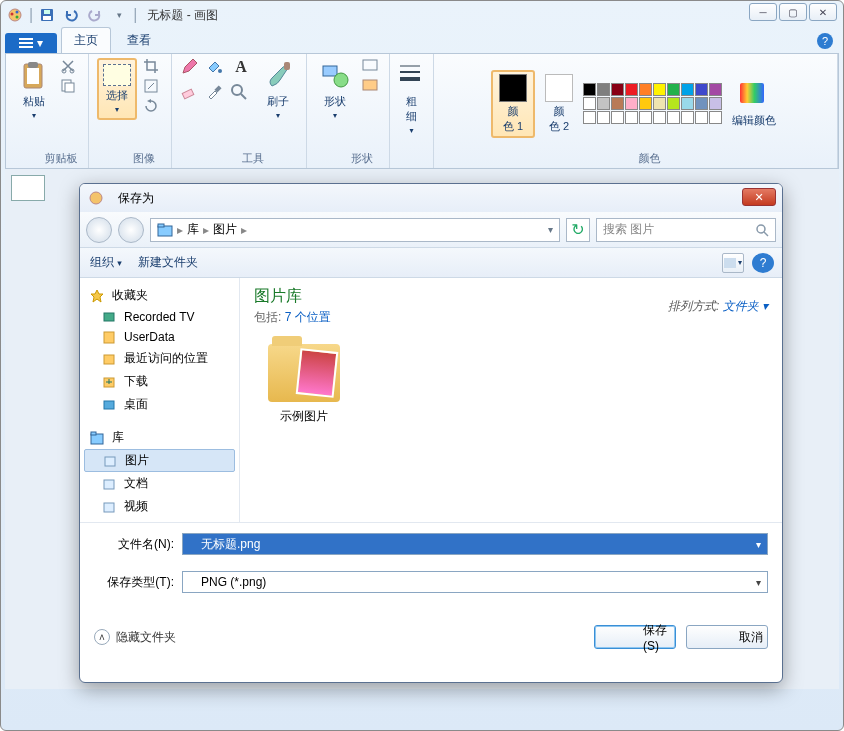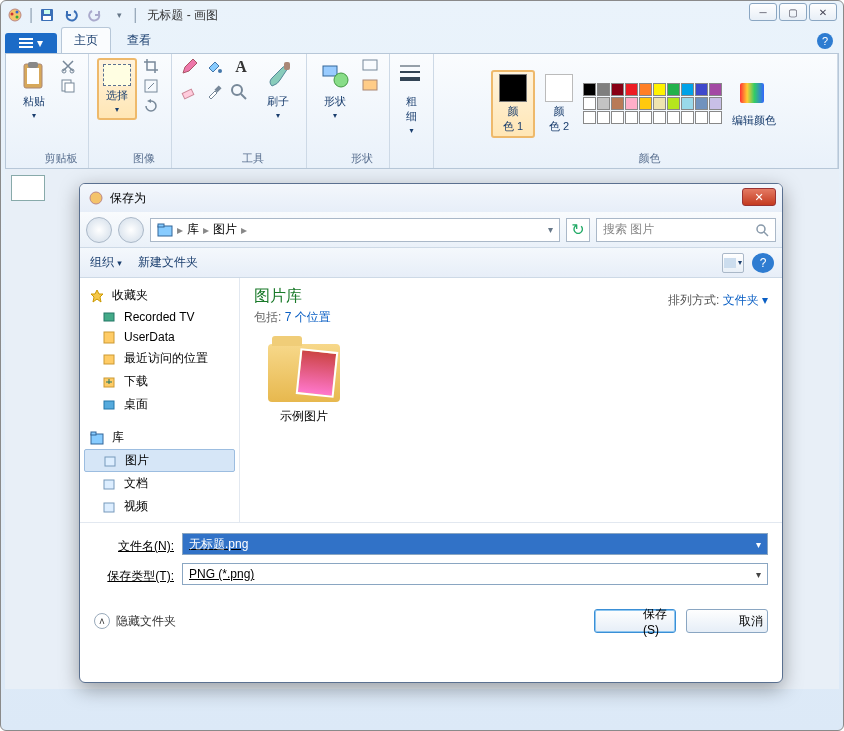--- a/index.html
+++ b/index.html
@@ -53,30 +53,30 @@
 .mini { width:22px; height:20px; border:1px solid #aab8c8; background:linear-gradient(#fff,#e8eff7); border-radius:2px; display:flex; align-items:center; justify-content:center;}
 .dlg-body { display:flex; height:244px; }
 .dlg-tree { width:160px; border-right:1px solid #e2e8f0; padding:6px 4px; font-size:12px; overflow:hidden;}
 .tree-item { display:flex; align-items:center; gap:6px; padding:3px 6px; white-space:nowrap; }
 .tree-item.sel { background:#d6e6f7; border:1px solid #9cbde0; border-radius:2px; padding:2px 5px;}
 .tree-ico { width:16px; height:14px; }
 .dlg-content { flex:1; padding:8px 14px; position:relative;}
 .lib-title { color:#1a7a2a; font-size:16px; }
 .lib-sub { font-size:12px; color:#666; margin-top:2px;}
 .lib-sub a { color:#0a5fc4; text-decoration:none;}
-.arrange { position:absolute; right:14px; top:14px; font-size:12px; color:#555;}
+.arrange { position:absolute; right:14px; top:20px; font-size:12px; color:#555;font-style:italic;}
 .arrange a { color:#0a5fc4; text-decoration:none;}
 .folder-item { margin-top:18px; width:100px; text-align:center; font-size:12px;}
 .folder-ico { width:72px; height:58px; margin:0 auto 6px; background:linear-gradient(#f7d88a,#e7b84e); border-radius:4px; position:relative; }
 .folder-ico::before { content:""; position:absolute; top:-8px; left:4px; width:30px; height:10px; background:#f0cd78; border-radius:3px 3px 0 0;}
 .folder-thumb { position:absolute; right:4px; top:6px; width:38px; height:46px; background:linear-gradient(#c44,#f7c); border:2px solid #fff; transform:rotate(6deg); }
 .dlg-fields { border-top:1px solid #e2e8f0; padding:10px 14px 6px 14px; font-size:12px;}
-.field-row { display:flex; align-items:flex-end; margin-bottom:8px;text-decoration:underline; }
+.field-row { display:flex; align-items:center; margin-bottom:16px; }
 .field-label { width:88px; text-align:right; padding-right:8px; }
-.combo { flex:1; height:22px; border:1px solid #8aa6c2; background:#fff; display:flex; align-items:center; padding:0 6px; position:relative;}
+.combo { flex:1; height:22px; border:1px solid #8aa6c2; background:#fff; display:flex; align-items:center; padding:0 18px; position:relative;}
 .combo.sel-text { background:#3172c7; color:#fff; }
 .combo .caret { position:absolute; right:6px; color:#444; font-size:10px;}
 .dlg-footer { display:flex; align-items:center; padding:10px 14px; font-size:12px; }
 .hide-folders { display:flex; align-items:center; gap:6px; color:#333;}
 .circ { width:16px; height:16px; border:1px solid #9ab; border-radius:50%; display:flex; align-items:center; justify-content:center; font-size:10px;}
 .dlg-btns { margin-left:auto; display:flex; gap:10px;}
 .btn { width:82px; height:24px; border:1px solid #8aa6c2; background:linear-gradient(#fefefe,#e6eef7); border-radius:3px; font-size:12px; display:flex; align-items:center; justify-content:center;padding-left:48px;}
 .btn.primary { border:1px solid #3a8fd6; box-shadow:0 0 0 1px #8ec6f0 inset; }
 
 
@@ -360,21 +360,21 @@
   </div>
 
 
   <div class="dialog">
     <div class="dlg-title">
       <span>
           <svg width="16" height="16">
             <circle cx="8" cy="8" r="6" fill="#f4c36a" stroke="#b88"></circle>
           </svg>
         </span>
-      <span style="margin-left:6px;text-align:center;">保存为</span>
+      <span style="margin-left:14px;text-align:center;">保存为</span>
       <div class="dlg-close">✕</div>
     </div>
     <div class="dlg-nav">
       <div class="nav-arrow"></div>
       <div class="nav-arrow"></div>
       <div class="loc-bar">
         <svg width="16" height="14">
             <rect x="1" y="3" width="14" height="10" fill="#8cf" stroke="#369"></rect>
             <rect x="1" y="1" width="6" height="3" fill="#8cf" stroke="#369"></rect>
           </svg>

